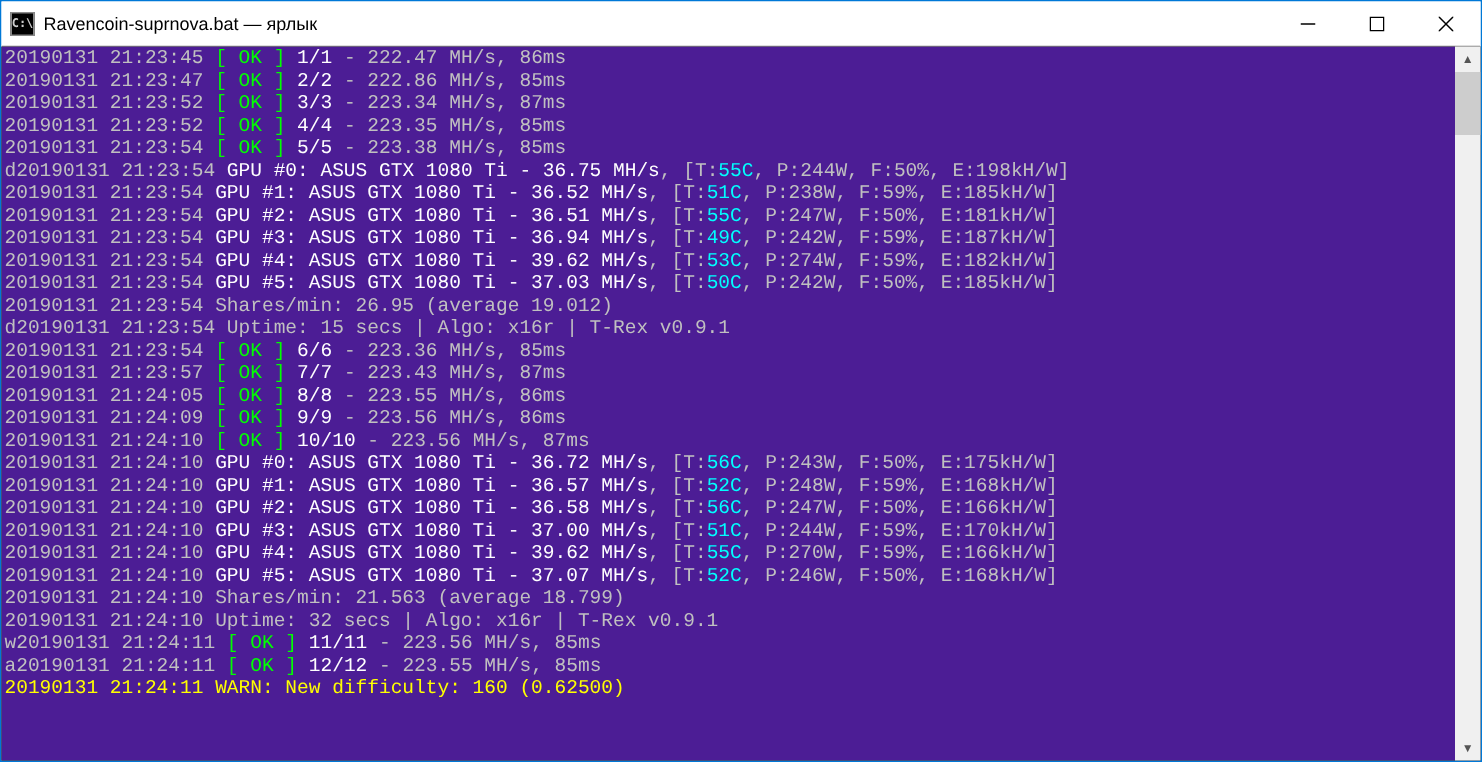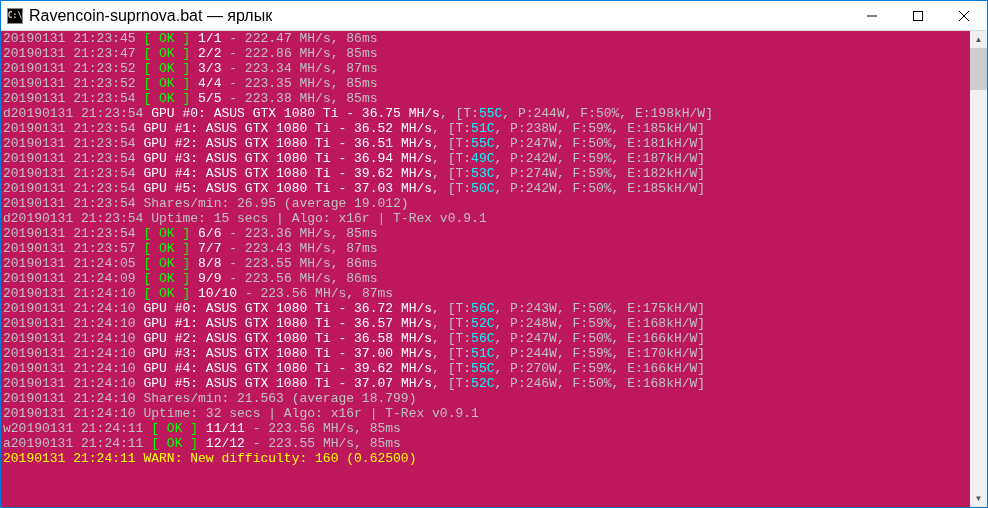--- a/index.html
+++ b/index.html
@@ -34,21 +34,21 @@
       margin-right: 6px;
       display: flex;
       align-items: center;
       justify-content: center;
       font-size: 8px;
       color: #ccc;
       font-family: Consolas, monospace;
       font-weight: bold;
     }
     .titlebar-text {
-      font-size: 16px;
+      font-size: 12px;
       color: #000;
       flex: 1;
     }
     .window-controls {
       display: flex;
       height: 100%;
     }
     .window-btn {
       width: 46px;
       height: 100%;
@@ -61,21 +61,21 @@
       cursor: pointer;
     }
     .content-area {
       flex: 1;
       display: flex;
       background: #000;
       overflow: hidden;
     }
     .terminal {
       flex: 1;
-      background: #be185d;
+      background: #4c1d95;
       color: #c0c0c0;
       font-family: Consolas, 'Courier New', monospace;
       font-size: 13px;
       line-height: 15px;
       padding: 0 2px;
       white-space: pre;
       overflow: hidden;
     }
     .scrollbar {
       width: 17px;

